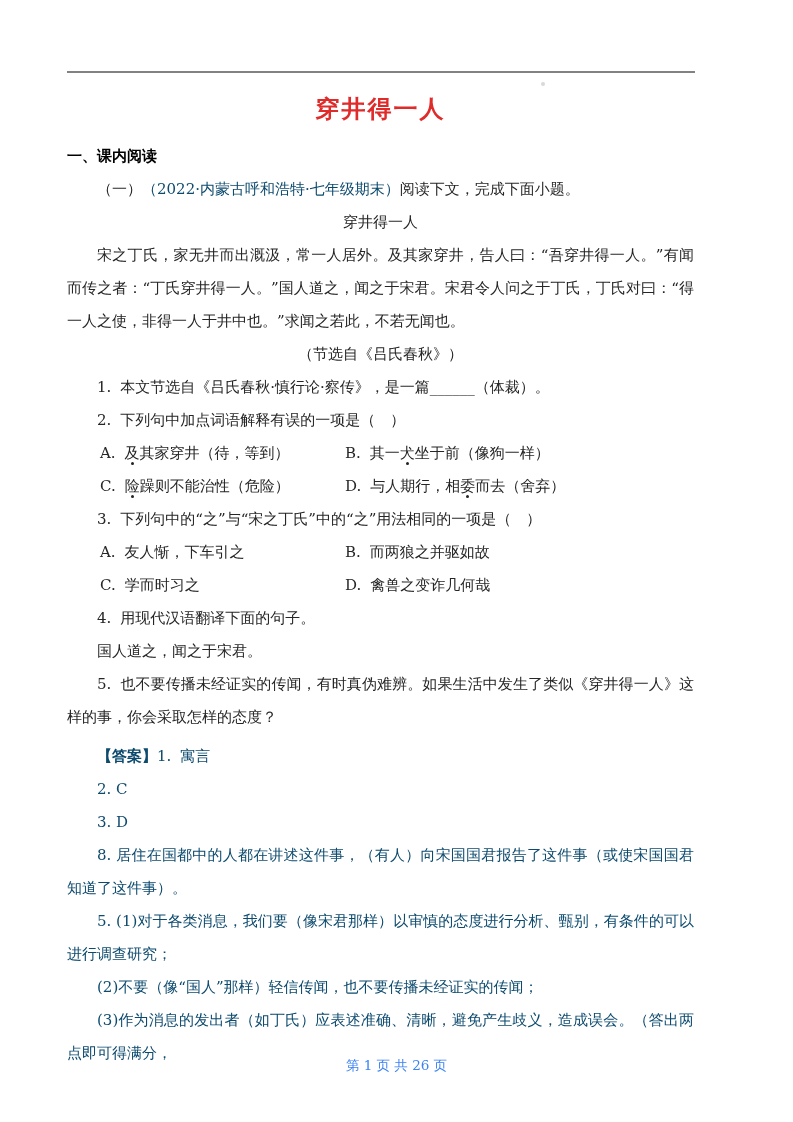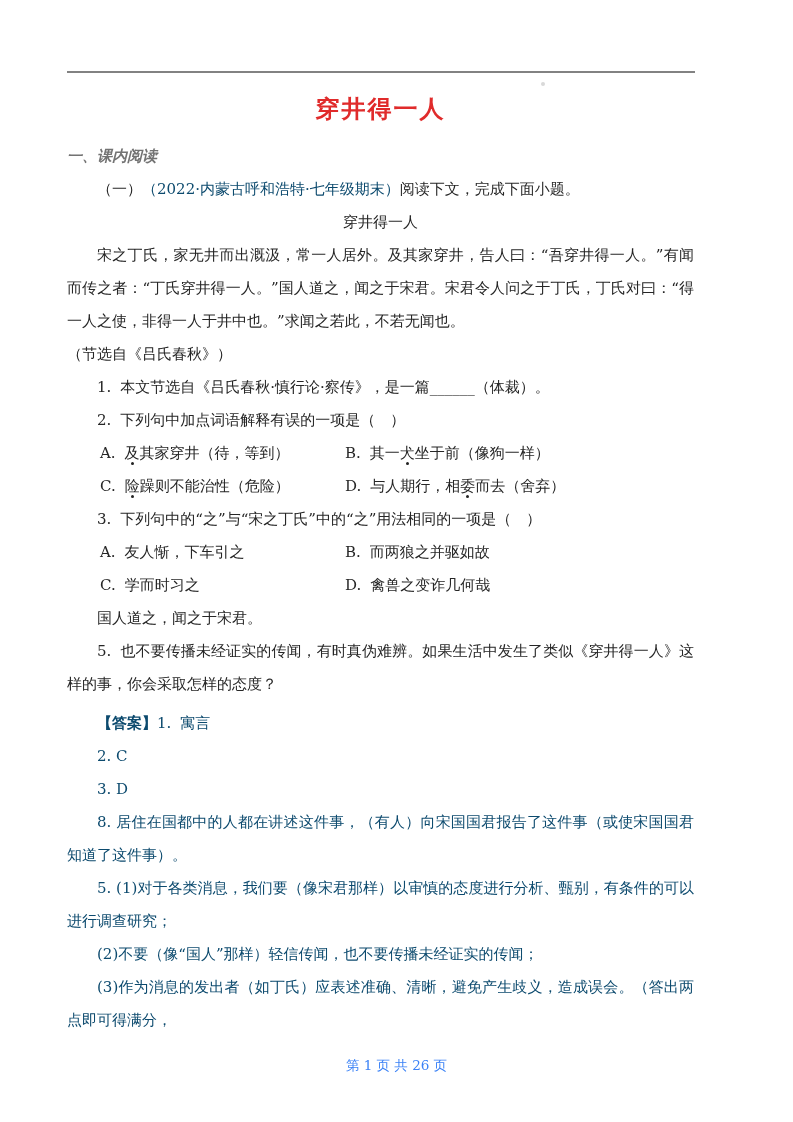--- a/index.html
+++ b/index.html
@@ -23,26 +23,26 @@
     background:#d9d9d9;border-radius:50%;
   }
   h1.doc-title{
     margin:0 0 16px 0;
     text-align:center;
     font-size:24px;line-height:30px;
     letter-spacing:2px;
     color:#e02b2b;
     font-weight:bold;
   }
-  .sec-heading{font-weight:bold;color:#737373;font-style:italic;}
+  .sec-heading{font-weight:bold;color:#000000;}
   p{margin:0;}
   .indent{text-indent:2em;}
   .just{text-align:justify;}
   .center{text-align:center;}
-  .right{text-align:left;}
+  .right{text-align:center;}
   .red{color:#0c4a6e;}
   .bold{font-weight:bold;}
   .qnum{margin-right:9px;}
   .opt-row{display:flex;padding-left:33px;}
   .opt-first{width:245px;flex:0 0 245px;}
   .opt-label{margin-right:9px;}
   .emdot{position:relative;}
   .emdot::after{
     content:"";position:absolute;left:50%;margin-left:-1.5px;bottom:-3px;
     width:3px;height:3px;background:#222;border-radius:50%;
@@ -92,20 +92,21 @@
   <div class="opt-row">
     <div class="opt-first"><span class="opt-label">A.</span><span>友人惭，下车引之</span></div>
     <div><span class="opt-label">B.</span><span>而两狼之并驱如故</span></div>
   </div>
 
   <div class="opt-row">
     <div class="opt-first"><span class="opt-label">C.</span><span>学而时习之</span></div>
     <div><span class="opt-label">D.</span><span>禽兽之变诈几何哉</span></div>
   </div>
 
+  <p class="indent"><span class="qnum">4.</span><span>用现代汉语翻译下面的句子。</span></p>
 
   <p class="indent">国人道之，闻之于宋君。</p>
 
   <p class="indent just"><span class="qnum">5.</span><span>也不要传播未经证实的传闻，有时真伪难辨。如果生活中发生了类似《穿井得一人》这样的事，你会采取怎样的态度？</span></p>
 
   <div class="answers">
     <p class="indent red"><span class="bold">【答案】</span><span class="qnum">1.</span><span>寓言</span></p>
     <p class="indent red">2. C</p>
     <p class="indent red">3. D</p>
     <p class="indent red just">8. 居住在国都中的人都在讲述这件事，（有人）向宋国国君报告了这件事（或使宋国国君知道了这件事）。</p>

